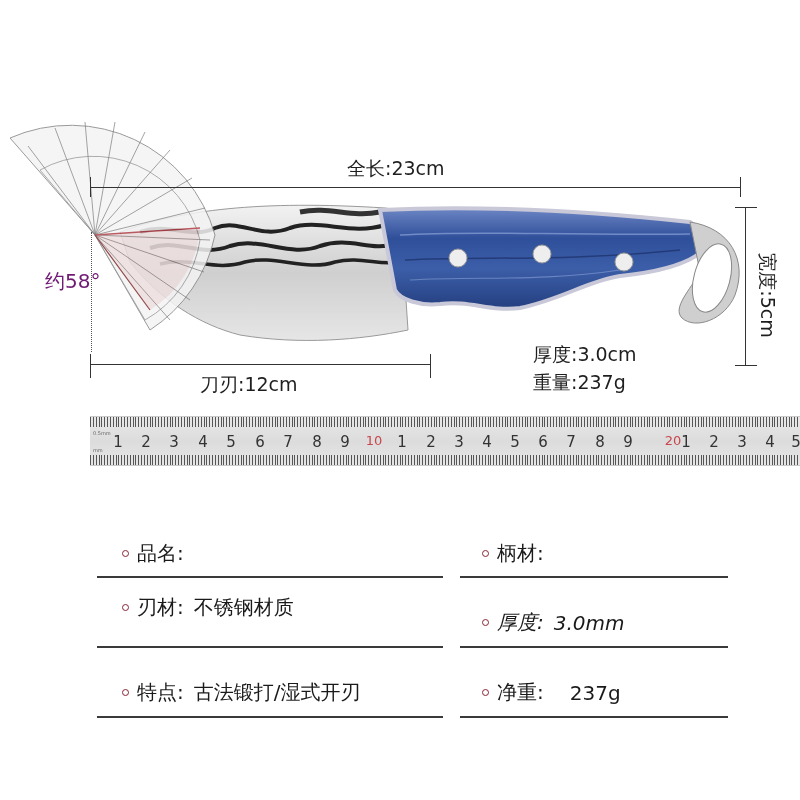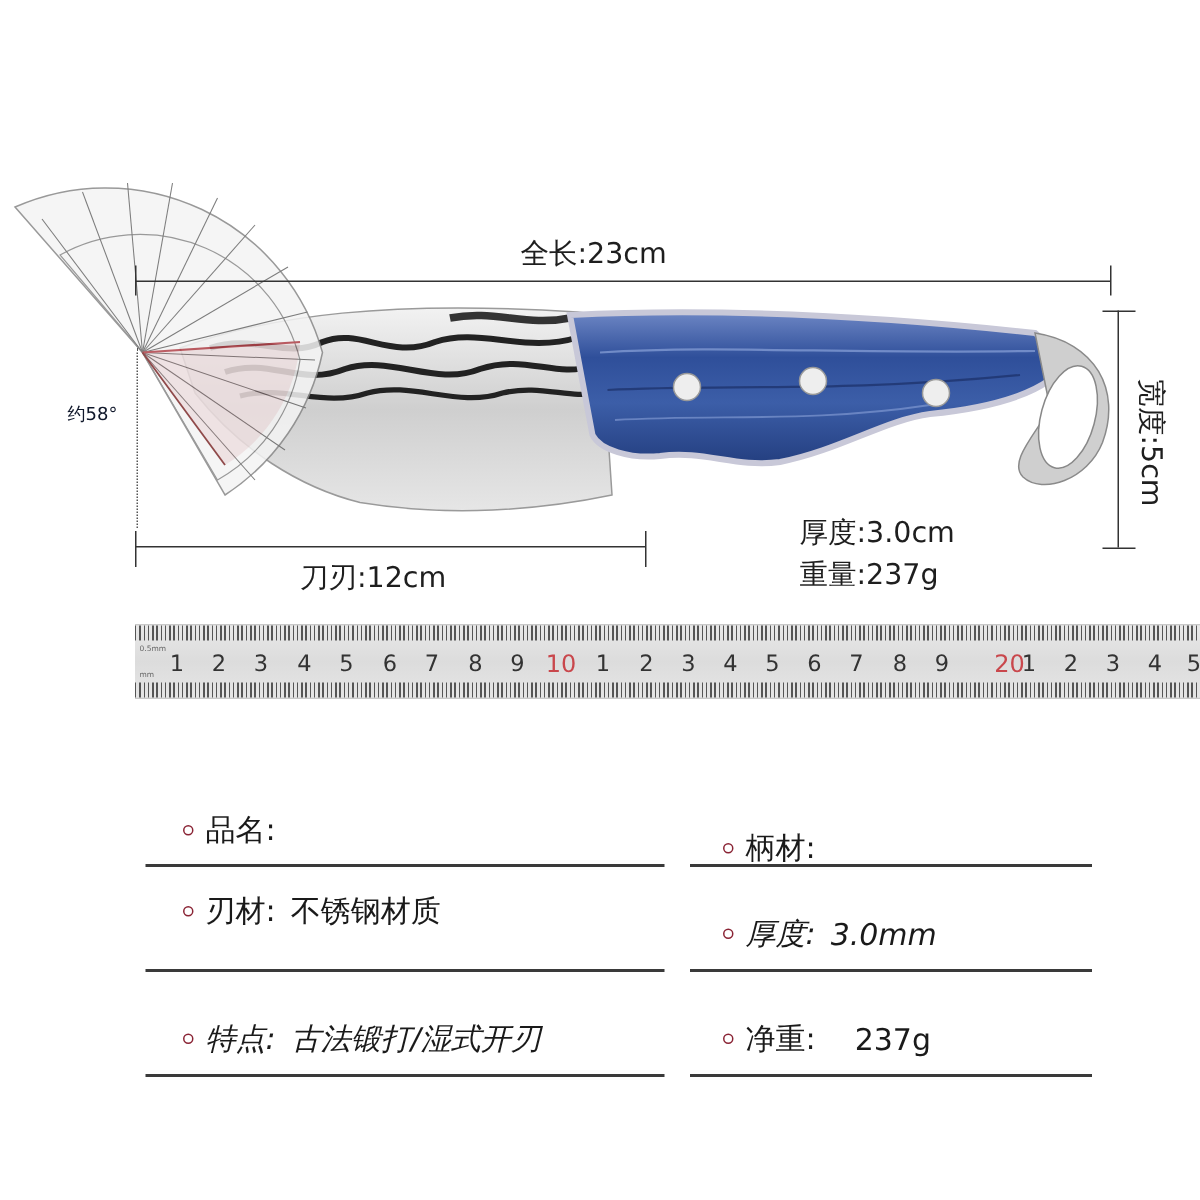--- a/index.html
+++ b/index.html
@@ -10,21 +10,21 @@
   .vline { position:absolute; width:1px; background:#333; }
   .hline { position:absolute; height:1px; background:#333; }
   
   .ruler { position:absolute; left:90px; top:416px; width:710px; height:48px;
            background:linear-gradient(#e8e8e8,#dcdcdc 50%,#e6e6e6); border-top:1px solid #c9c9c9; border-bottom:1px solid #c9c9c9; }
   .ticks-top, .ticks-bot { position:absolute; left:0; right:0; height:10px;
            background:repeating-linear-gradient(90deg,#555 0,#555 1px,transparent 1px,transparent 2.84px); }
   .ticks-top { top:0; }
   .ticks-bot { bottom:0; }
   .ruler-num { position:absolute; top:16px; font-size:15px; color:#333; transform:translateX(-50%); }
-  .ruler-num.red { color:#c9474c; font-size:16px; }
+  .ruler-num.red { color:#c9474c; font-size:13px; }
   .ruler-unit { position:absolute; font-size:5px; color:#666; }
   
   .spec { position:absolute; font-size:20px; color:#1a1a1a; white-space:nowrap; display:flex; align-items:center; }
   .dot { width:5px; height:5px; border:1.5px solid #8a2435; border-radius:50%; margin-right:8px; display:inline-block; }
   .rule { position:absolute; height:2px; background:#3a3a3a; }
 </style>
 </head>
 <body>
 
 <div class="abs" style="left:0;top:100px;width:800px;height:310px;">
@@ -85,21 +85,21 @@
       <path d="M95,235 L200,228 A105,105 0 0 1 150,310 Z" fill="#b2434a" opacity="0.12"></path>
     </g>
   </svg>
 </div>
 
 <div class="hline" style="left:90px;top:187px;width:650px;"></div>
 <div class="vline" style="left:740px;top:177px;height:20px;"></div>
 <div class="vline" style="left:90px;top:177px;height:20px;"></div>
 <div class="abs dim-text" style="left:347px;top:156px;">全长:23cm</div>
 
-<div class="abs dim-text" style="left:45px;top:268px;font-size:12px;color:#0f172a;">约58°</div>
+<div class="abs dim-text" style="left:45px;top:268px;font-size:20px;color:#701a75;">约58°</div>
 <div class="abs" style="left:91px;top:232px;width:0;height:120px;border-left:1px dotted #555;"></div>
 
 <div class="hline" style="left:90px;top:364px;width:340px;"></div>
 <div class="vline" style="left:90px;top:354px;height:24px;"></div>
 <div class="vline" style="left:430px;top:354px;height:24px;"></div>
 <div class="abs dim-text" style="left:200px;top:372px;">刀刃:12cm</div>
 
 <div class="vline" style="left:745px;top:207px;height:158px;"></div>
 <div class="hline" style="left:735px;top:207px;width:22px;"></div>
 <div class="hline" style="left:735px;top:365px;width:22px;"></div>
@@ -137,41 +137,41 @@
   <span class="ruler-num" style="left:624px;">2</span>
   <span class="ruler-num" style="left:652px;">3</span>
   <span class="ruler-num" style="left:680px;">4</span>
   <span class="ruler-num" style="left:706px;">5</span>
 </div>
 
 <div class="spec" style="left:122px;top:540px;">
   <span class="dot"></span>
   <span style="margin-right:2px;">品名:</span>
 </div>
-<div class="spec" style="left:482px;top:540px;margin-top:12px;">
+<div class="spec" style="left:482px;top:540px;">
   <span class="dot"></span>
   <span>柄材:</span>
 </div>
 <div class="rule" style="left:97px;top:576px;width:346px;"></div>
 <div class="rule" style="left:460px;top:576px;width:268px;"></div>
 
 <div class="spec" style="left:122px;top:594px;">
   <span class="dot"></span>
   <span style="margin-right:10px;">刃材:</span>
   <span>不锈钢材质</span>
 </div>
 <div class="spec" style="left:482px;top:609px;font-style:italic;">
   <span class="dot"></span>
   <span style="margin-right:10px;">厚度:</span>
   <span>3.0mm</span>
 </div>
 <div class="rule" style="left:97px;top:646px;width:346px;"></div>
 <div class="rule" style="left:460px;top:646px;width:268px;"></div>
 
-<div class="spec" style="left:122px;top:679px;font-style:italic;">
+<div class="spec" style="left:122px;top:679px;">
   <span class="dot"></span>
   <span style="margin-right:10px;">特点:</span>
   <span>古法锻打/湿式开刃</span>
 </div>
 <div class="spec" style="left:482px;top:679px;">
   <span class="dot"></span>
   <span style="margin-right:26px;">净重:</span>
   <span>237g</span>
 </div>
 <div class="rule" style="left:97px;top:716px;width:346px;"></div>

